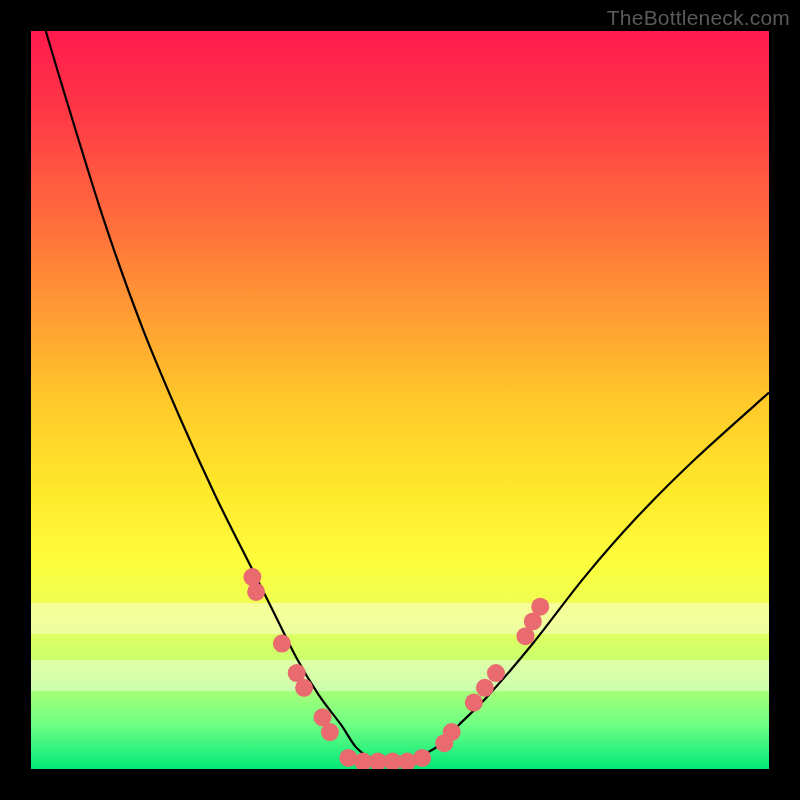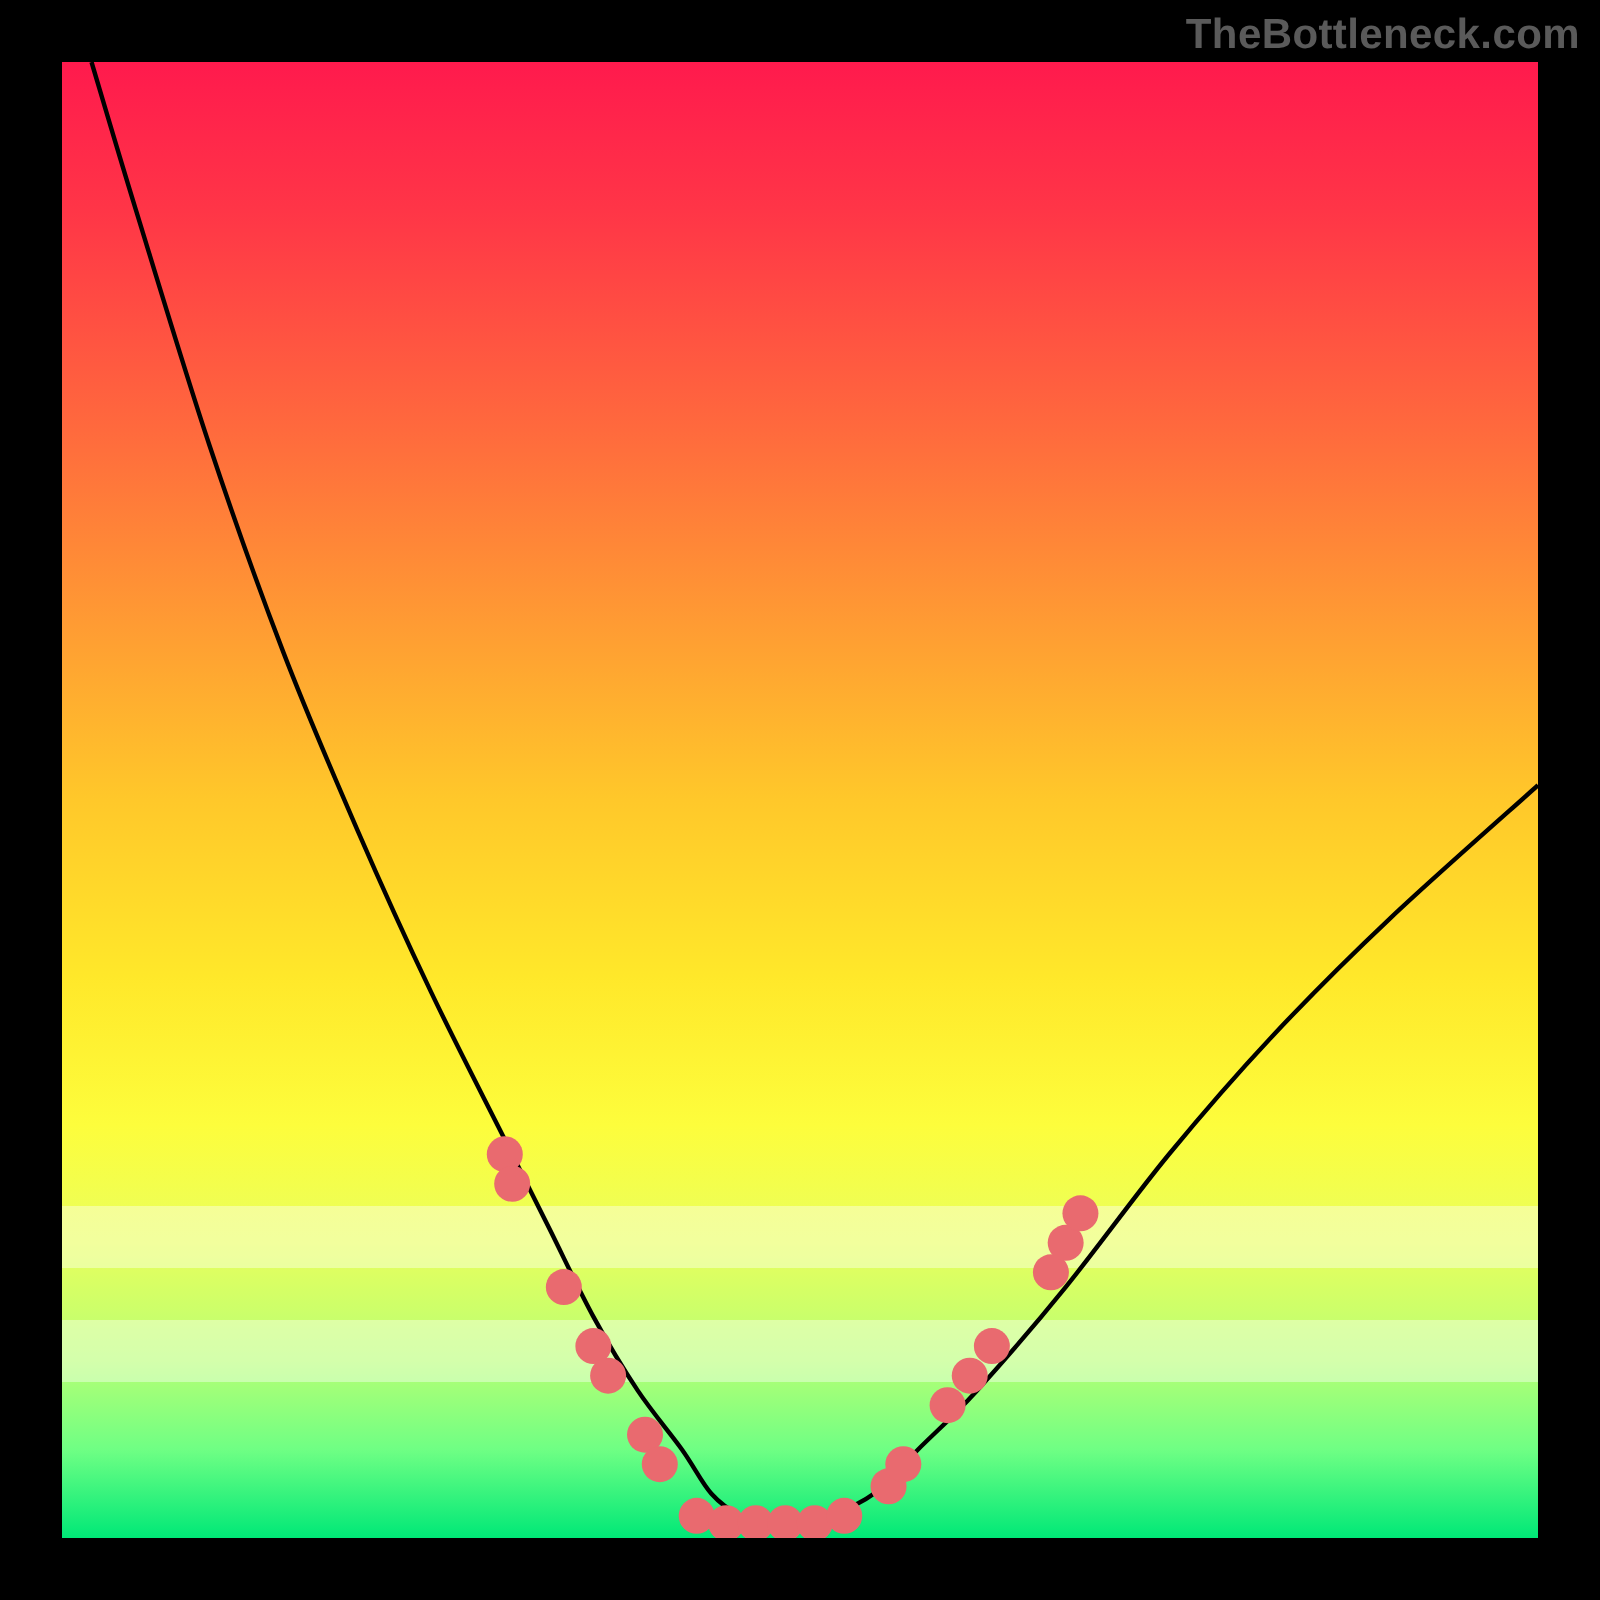--- a/index.html
+++ b/index.html
@@ -48,21 +48,21 @@
     top: 0;
     width: 738px;
     height: 738px;
   }
   .watermark {
     position: absolute;
     top: 6px;
     right: 10px;
     color: #5a5a5a;
     font-size: 21px;
-    font-weight: 700;
+    font-weight: 400;
     letter-spacing: 0.2px;
     user-select: none;
   }
 </style>
 </head>
 <body>
 
 <div class="frame">
 
   <div class="plot-area">

